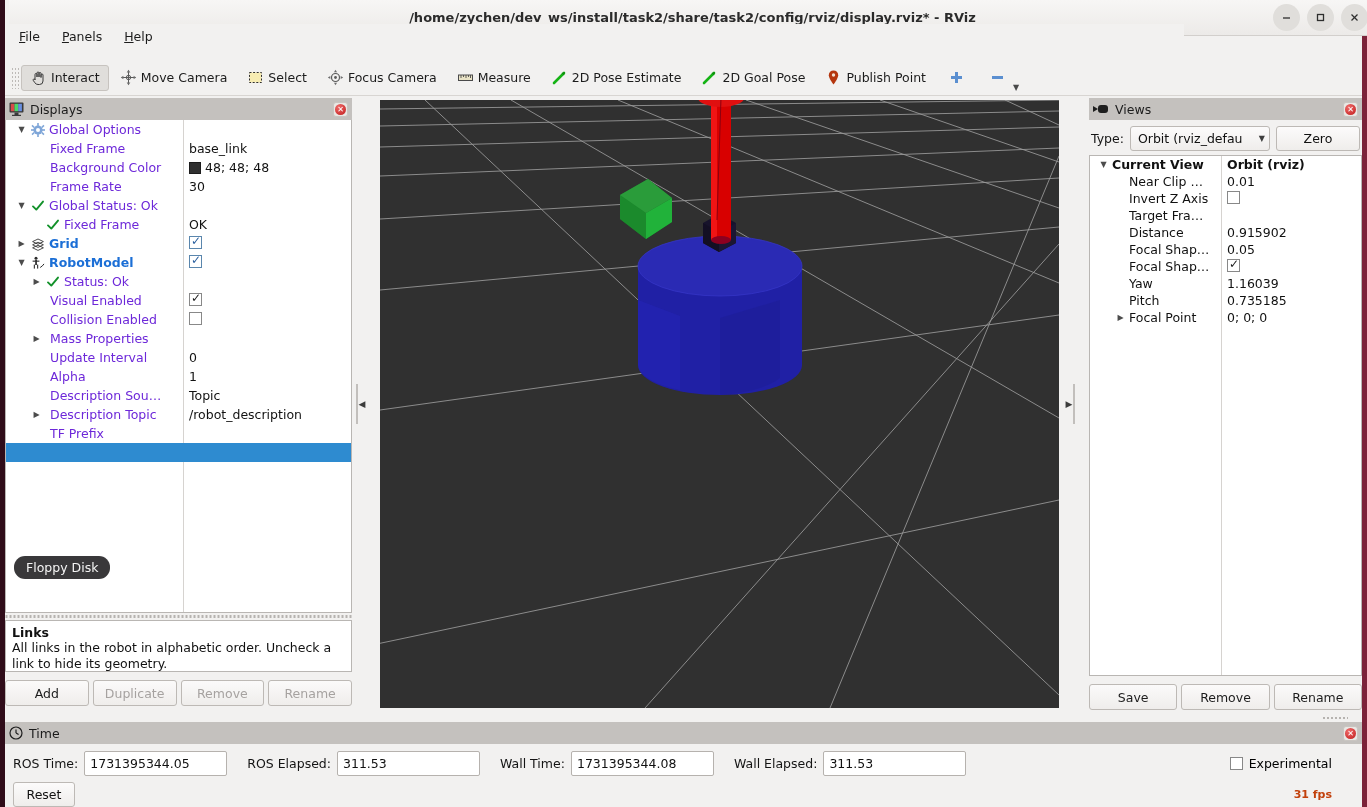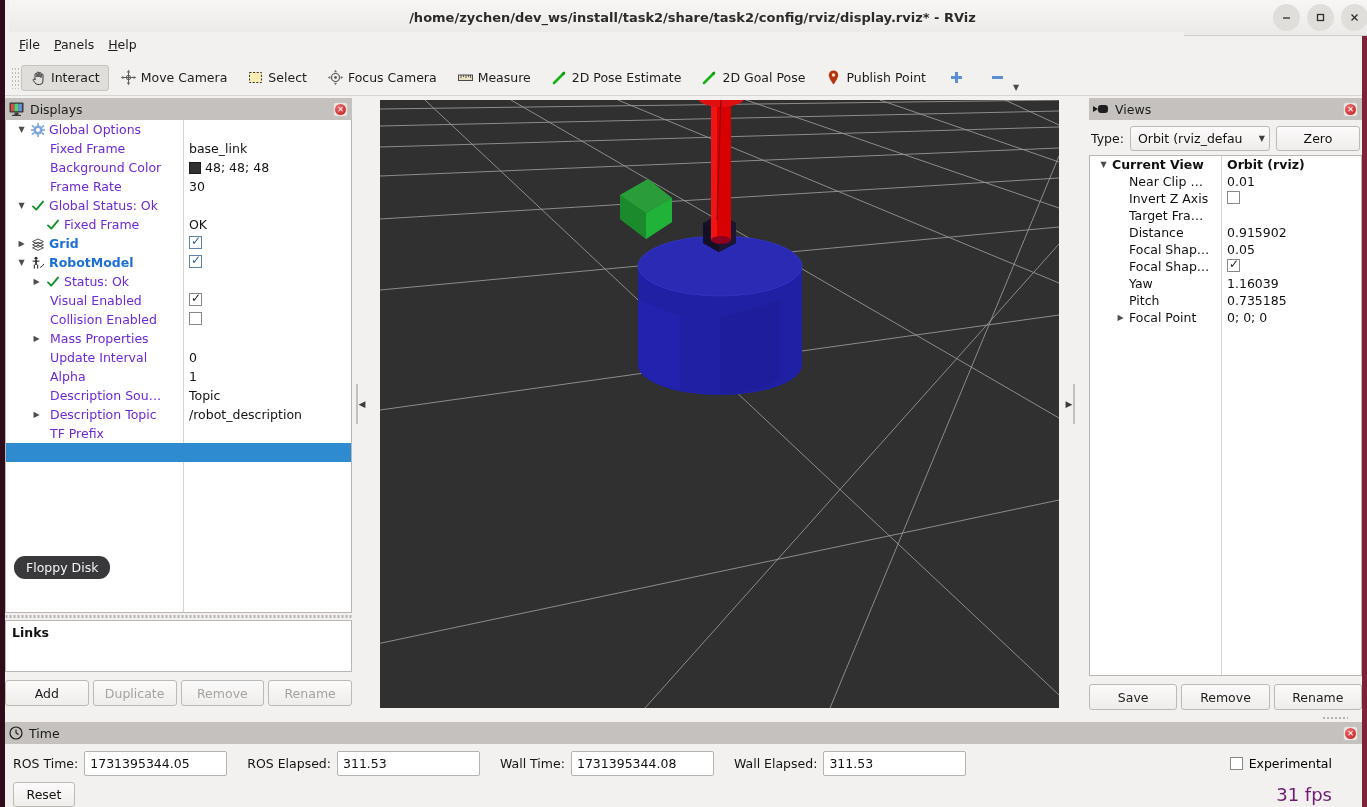--- a/index.html
+++ b/index.html
@@ -40,23 +40,23 @@
     color: #2e2e2e; font-size: 13px; line-height: 1;
     cursor: pointer; user-select: none;
   }
   .winbtn svg { display:block; }
   
   .edge-l { position:absolute; left:0; top:0; width:5px; height:807px; background:#2f0c19; }
   .edge-r { position:absolute; right:0; top:0; width:5px; height:807px; background:#7c2239; }
 
   
   .menubar {
-    position: absolute; left: 5px; top: 32px; width: 1179px; height: 24px;
+    position: absolute; left: 5px; top: 24px; width: 1179px; height: 24px;
     background: #f2f1f0;
-    display: flex; align-items: center; padding-left: 11px; gap: 8px;
+    display: flex; align-items: center; padding-left: 11px; gap: 16px;
   }
   .menuitem {
     font-size: 12.5px; color: #1c1c1c; cursor: default;
     padding: 1px 3px; white-space: nowrap;
   }
   .menuitem u { text-decoration: underline; }
 
   
   .toolbar {
     position: absolute; left: 5px; top: 60px; width: 1357px; height: 36px;
@@ -232,21 +232,21 @@
     font-size: 12.5px; color: #111;
   }
   .expwrap { margin-left: auto; display: flex; align-items: center; gap: 6px; padding-right: 22px; }
   .resetrow { padding: 6px 8px 0 8px; display: flex; align-items: center; }
   .resetbtn {
     width: 62px; height: 25px; border: 1px solid #bdb9b5; border-radius: 3px;
     background: linear-gradient(#fcfbfb, #efedeb);
     font-size: 12.5px; color: #111; display:flex; align-items:center; justify-content:center;
     cursor: pointer;
   }
-  .fps { margin-left: auto; font-size: 18px; color: #701a75; padding-right: 22px; }
+  .fps { margin-left: auto; font-size: 11px; color: #c2410c; padding-right: 22px; font-weight: bold; }
   .topdots {
     position: absolute; right: 14px; top: -7px; width: 26px; height: 6px;
     background-image: radial-gradient(#b6b3b0 1px, transparent 1px);
     background-size: 4px 6px;
   }
 </style>
 </head>
 <body>
 
 <div id="app">
@@ -595,20 +595,21 @@
             <div class="tval"><span></span></div>
           </div>
         </div>
       <div class="tooltip">Floppy Disk</div>
     </div>
 
     <div class="splitdots"></div>
 
     <div class="helpbox">
       <b>Links</b>
+      <div>All links in the robot in alphabetic order. Uncheck a link to hide its geometry.</div>
     </div>
 
     <div class="btnrow">
       <div class="btn">Add</div>
       <div class="btn disabled">Duplicate</div>
       <div class="btn disabled">Remove</div>
       <div class="btn disabled">Rename</div>
     </div>
   </div>
 

